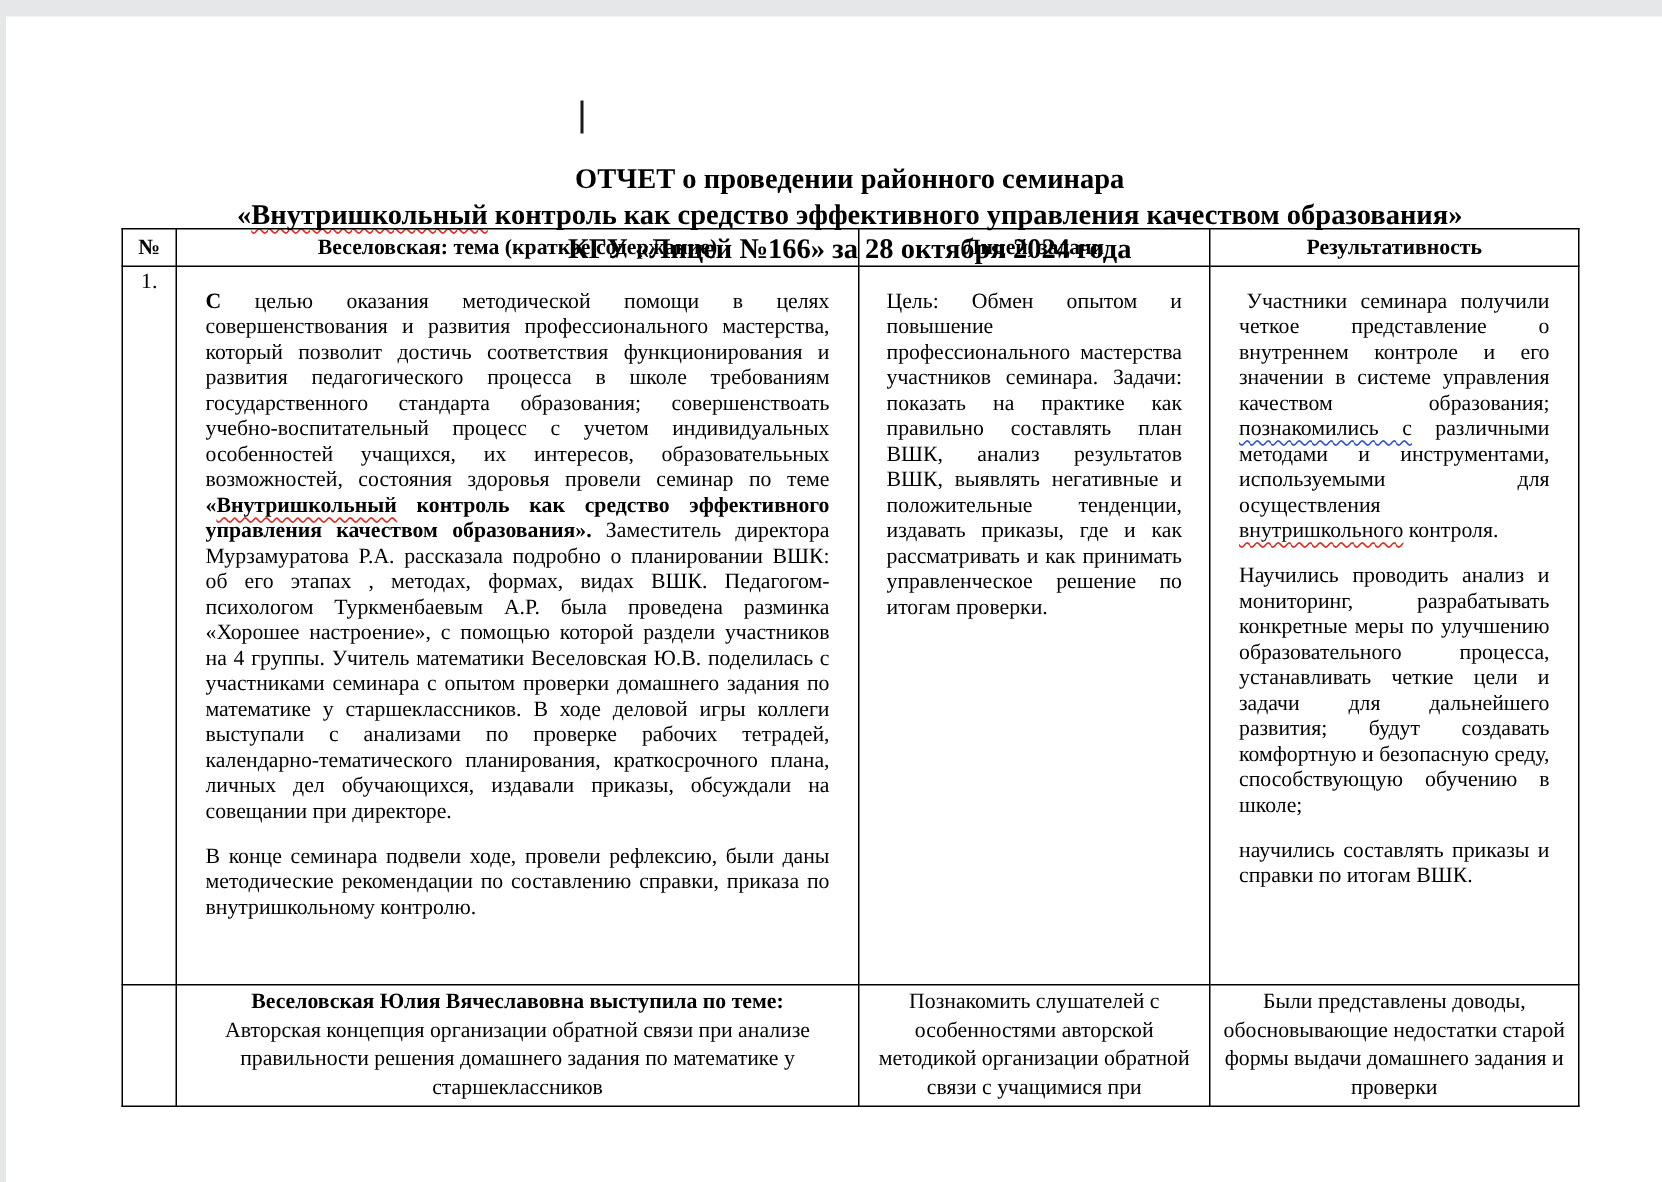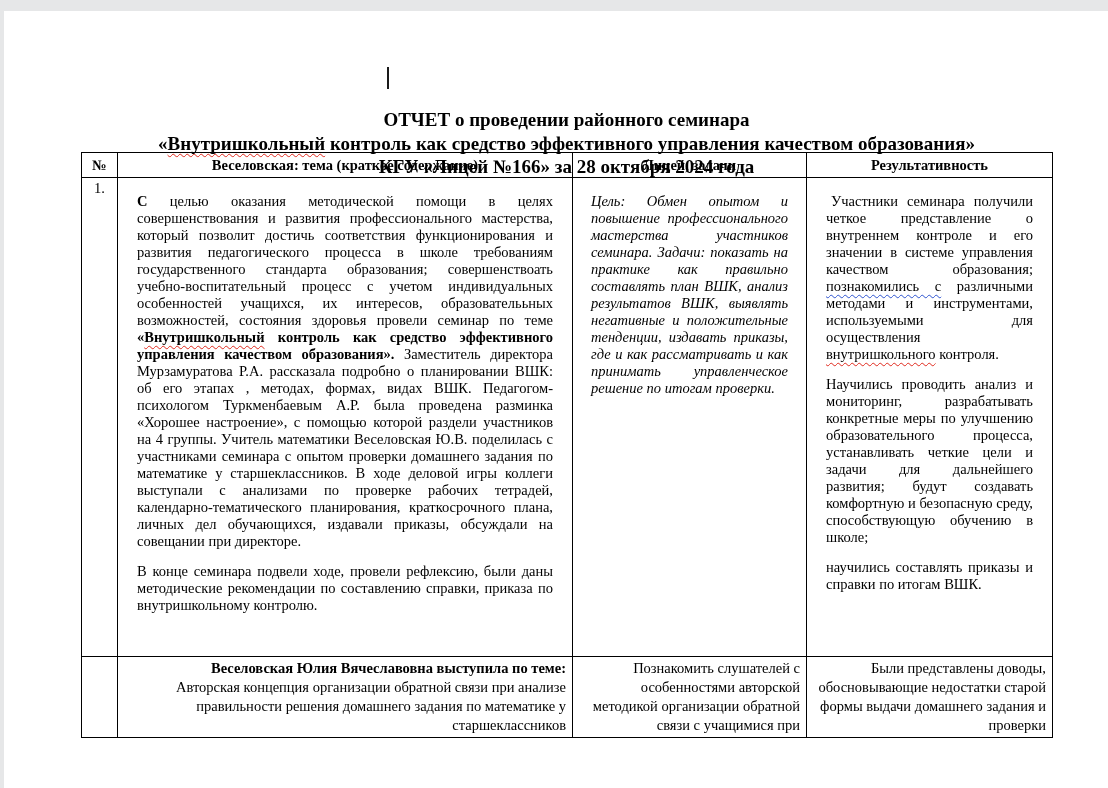--- a/index.html
+++ b/index.html
@@ -52,23 +52,23 @@
     font-weight: 700;
     text-align: center;
     height: 25px;
     padding: 2px;
     line-height: 20px;
   }
   tr.row1 { height: 479px; }
   tr.row2 { height: 74px; }
   td.numcell { text-align: center; padding: 2px 2px; }
   .row1 p { margin: 13px; text-align: justify; line-height: 17px; }
-  .row1 td.goalscell { padding: 2px 5px; font-style: italic; }
+  .row1 td.goalscell { padding: 2px 5px; }
   .indent { text-indent: 5px; }
-  .row2 p { margin: 0; text-align: right; line-height: 19px; }
+  .row2 p { margin: 0; text-align: center; line-height: 19px; }
   b { font-weight: 700; }
   .sq-red {
     text-decoration: underline wavy #e02a1e;
     text-decoration-skip-ink: none;
     text-decoration-thickness: 1px;
     text-underline-offset: 3px;
   }
   .sq-blue {
     text-decoration: underline wavy #2d53cf;
     text-decoration-skip-ink: none;

